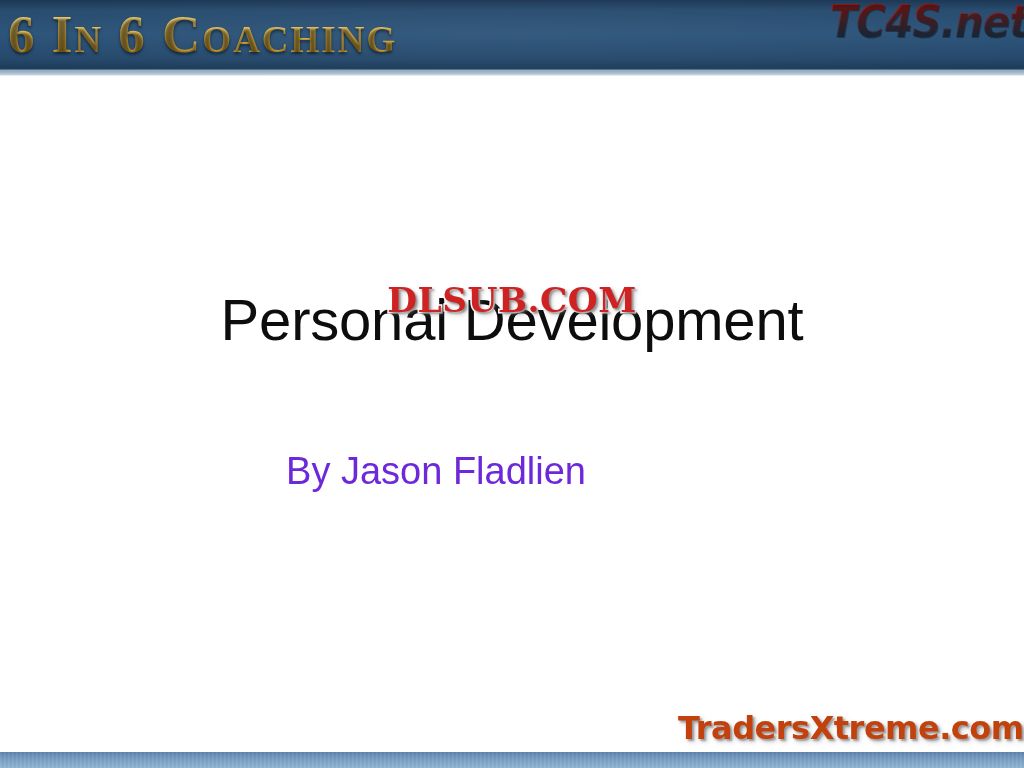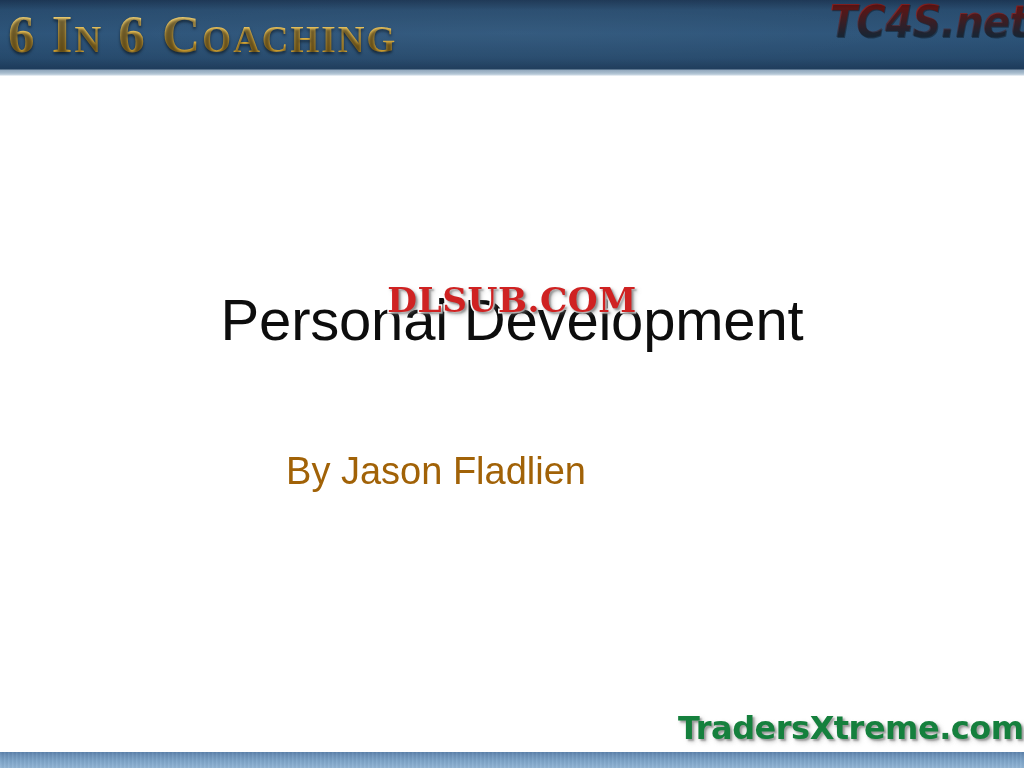--- a/index.html
+++ b/index.html
@@ -130,21 +130,21 @@
   .slide-subtitle {
     position: absolute;
     top: 372px;
     left: 0;
     width: 872px;
     text-align: center;
     font-family: "Liberation Sans", sans-serif;
     font-weight: 400;
     font-size: 38px;
     line-height: 46px;
-    color: #a16207;
+    color: #6d28d9;
     white-space: nowrap;
   }
 
   
   .dlsub-watermark {
     position: absolute;
     top: 282px;
     left: 0;
     width: 1024px;
     text-align: center;
@@ -203,21 +203,21 @@
     text-align: left;
     pointer-events: none;
   }
   .tx-logo .tx-text {
     display: inline-block;
     font-family: "DejaVu Sans", "Liberation Sans", sans-serif;
     font-weight: 700;
     font-size: 32px;
     line-height: 44px;
     letter-spacing: -0.5px;
-    color: #15803d;
+    color: #c2410c;
     -webkit-text-stroke: 4px #ffffff;
     paint-order: stroke fill;
     text-shadow:
       2px 2px 2px rgba(110,110,110,0.6),
       3px 3px 5px rgba(130,130,130,0.4);
   }
 </style>
 </head>
 <body>
 

